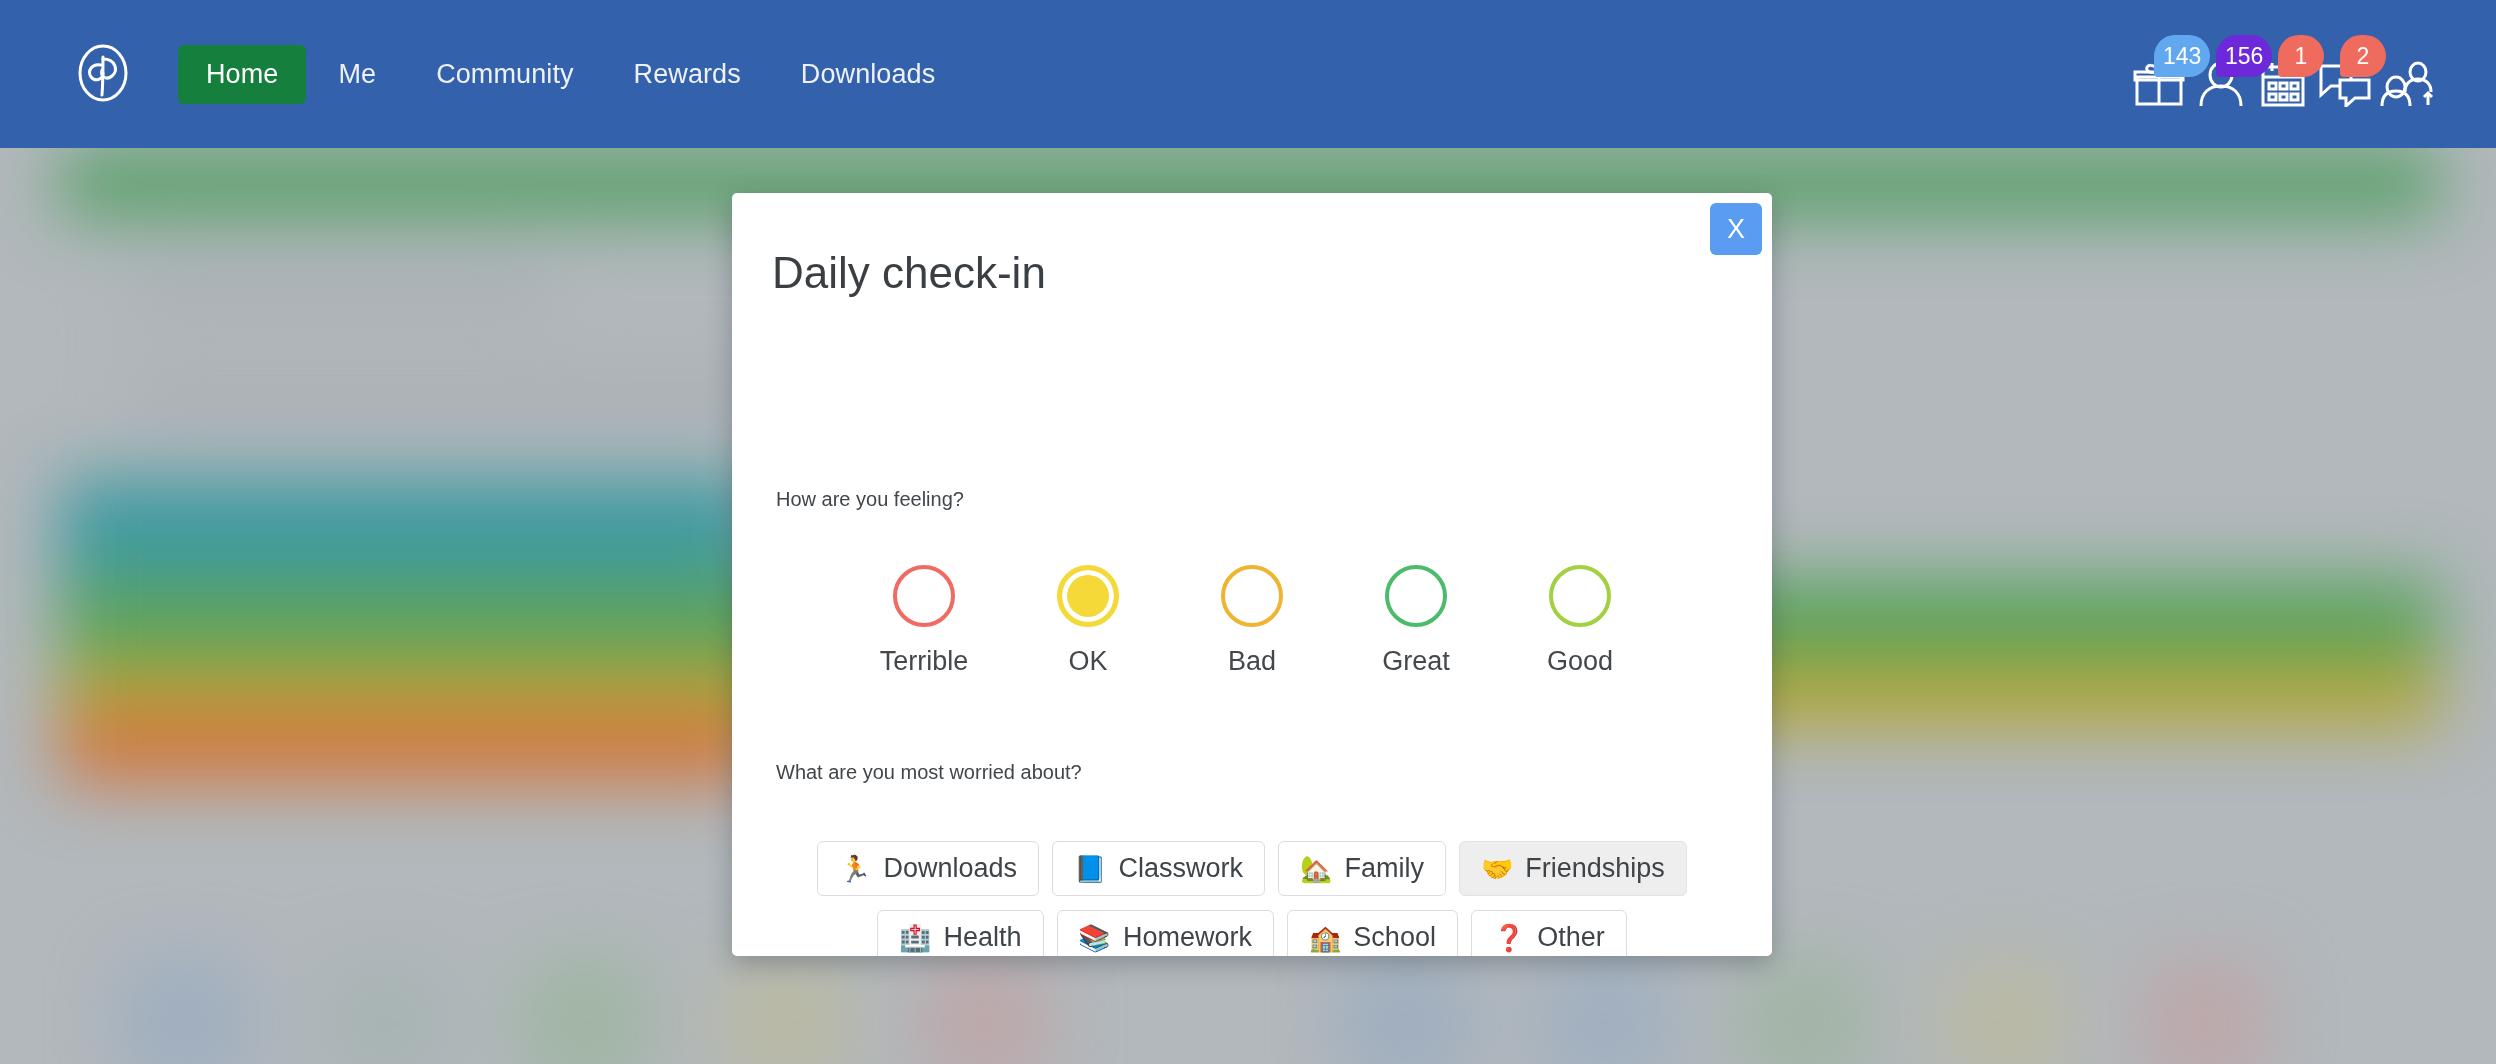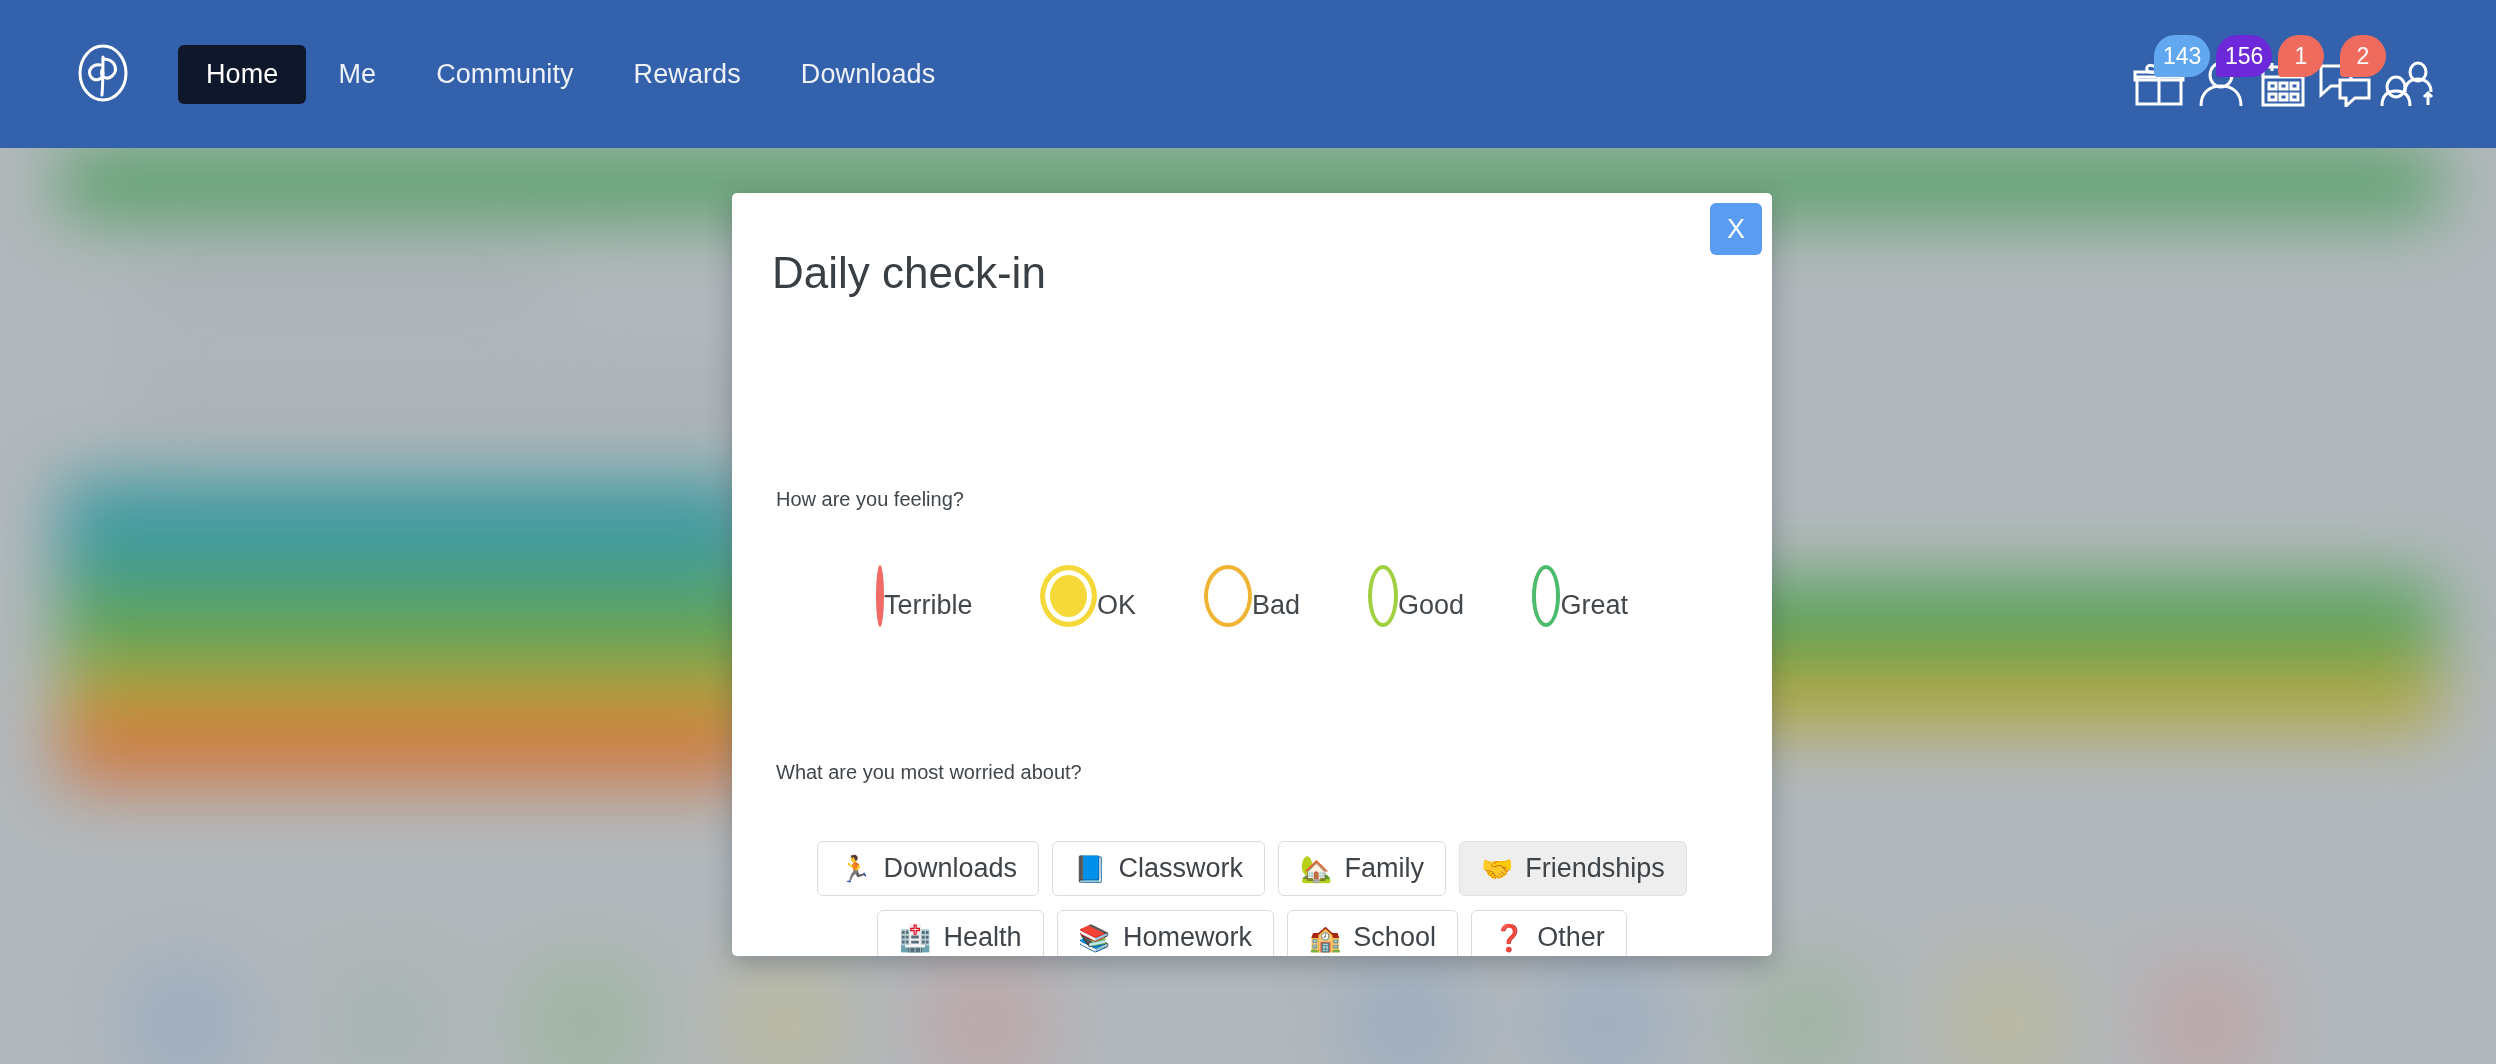--- a/index.html
+++ b/index.html
@@ -150,20 +150,21 @@
     position: absolute;
     left: 0; top: 372px;
     width: 100%;
     display: flex;
     justify-content: center;
     gap: 68px;
   }
   .mood-item {
     width: 96px;
     display: flex;
+    flex-direction: column;
     align-items: center;
     cursor: pointer;
   }
   .mood-circle {
     width: 62px; height: 62px;
     border-radius: 50%;
     border: 4px solid #cccccc;
     background: transparent;
     box-sizing: border-box;
     position: relative;
@@ -244,21 +245,21 @@
   <div id="brand-logo">
     <svg viewBox="0 0 62 62" width="62" height="62" aria-hidden="true">
       <ellipse cx="31" cy="30" rx="23" ry="27" fill="none" stroke="#ffffff" stroke-width="3"></ellipse>
       <path d="M31 14 C31 26 31 40 30 52" fill="none" stroke="#ffffff" stroke-width="3" stroke-linecap="round"></path>
       <path d="M31 16 C43 16 47 27 40 33 C34 38 28 33 30 27" fill="none" stroke="#ffffff" stroke-width="3" stroke-linecap="round"></path>
       <path d="M29 22 C20 20 15 28 19 34 C23 39 31 37 31 30" fill="none" stroke="#ffffff" stroke-width="3" stroke-linecap="round"></path>
     </svg>
   </div>
 
   <div id="nav-links">
-    <div class="nav-link active" style="background: #0f172a;">Home</div>
+    <div class="nav-link active" style="background: #15803d;">Home</div>
     <div class="nav-link">Me</div>
     <div class="nav-link">Community</div>
     <div class="nav-link">Rewards</div>
     <div class="nav-link">Downloads</div>
   </div>
 
   <div id="nav-icons">
 
     <div class="nav-icon-wrap">
       <span class="badge blue" style="background: rgb(98, 168, 240);">143</span>
@@ -342,26 +343,26 @@
     </div>
     <div class="mood-item selected">
       <div class="mood-circle" style="border-color: rgb(244, 217, 56); background: rgb(244, 217, 56);"></div>
       <div class="mood-label">OK</div>
     </div>
     <div class="mood-item">
       <div class="mood-circle" style="border-color: rgb(240, 180, 51);"></div>
       <div class="mood-label">Bad</div>
     </div>
     <div class="mood-item">
+      <div class="mood-circle" style="border-color: rgb(76, 187, 108);"></div>
+      <div class="mood-label">Great</div>
+    </div>
+    <div class="mood-item">
       <div class="mood-circle" style="border-color: rgb(161, 208, 65);"></div>
       <div class="mood-label">Good</div>
-    </div>
-    <div class="mood-item">
-      <div class="mood-circle" style="border-color: rgb(76, 187, 108);"></div>
-      <div class="mood-label">Great</div>
     </div>
   </div>
 
   <div id="q-worried" class="section-question">What are you most worried about?</div>
 
   <div id="chips-area">
 
     <div class="chip-row">
       <button class="chip">
         <span class="chip-emoji">🏃</span>

